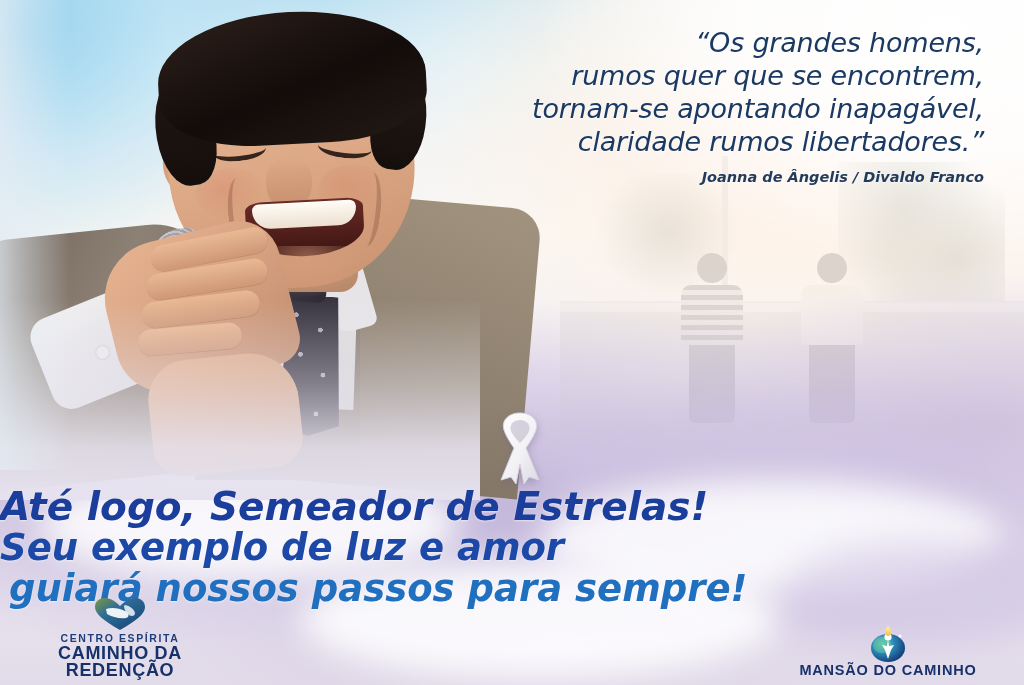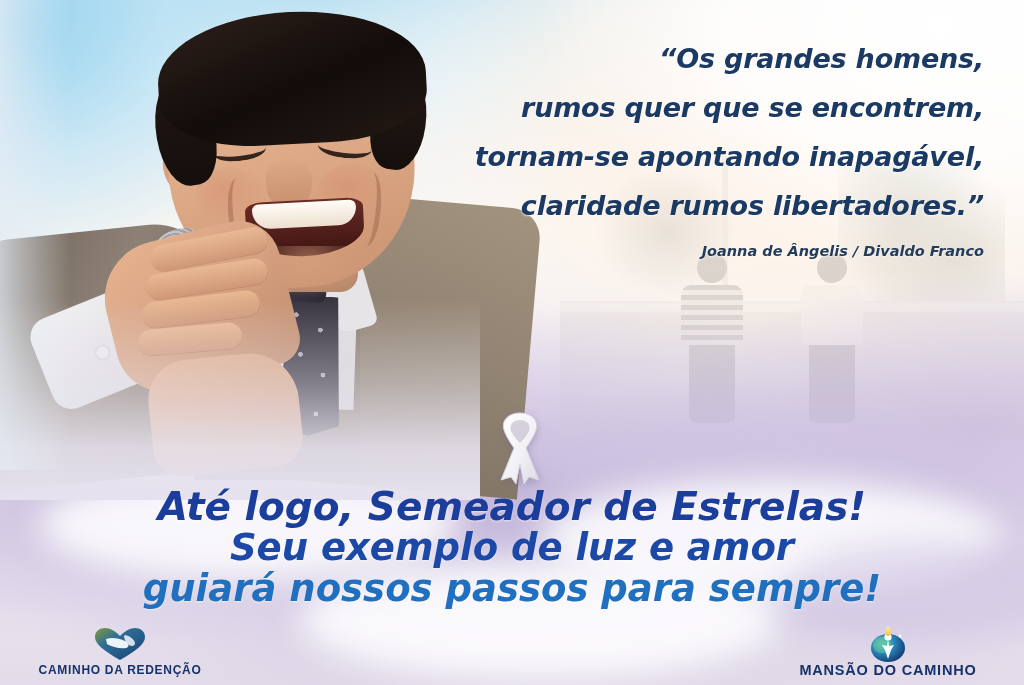--- a/index.html
+++ b/index.html
@@ -333,69 +333,68 @@
     background:linear-gradient(to right, rgba(228,236,244,.75), rgba(228,236,244,0));
   }
 
   
   #quote-block{
     position:absolute;right:40px;top:26px;width:540px;
     text-align:right;
   }
   .quote-line{
     font-family:"DejaVu Sans","Liberation Sans",sans-serif;
-    font-style:italic;font-weight:bold;
+    font-style:italic;font-weight:normal;
     font-size:27px;line-height:33px;
     color:#1b3a63;
     letter-spacing:-.2px;
     white-space:nowrap;
     text-shadow:0 1px 2px rgba(255,255,255,.75);
-    margin-top:16px;
   }
   #quote-attrib{
-    margin-top:21px;
+    margin-top:11px;
     font-family:"DejaVu Sans","Liberation Sans",sans-serif;
     font-style:italic;font-weight:bold;
     font-size:14.5px;color:#233c5c;
     text-shadow:0 1px 2px rgba(255,255,255,.7);
   }
 
   
   #ribbon-wrap{
     position:absolute;left:489px;top:408px;width:62px;height:76px;
     filter:drop-shadow(0 3px 4px rgba(110,100,130,.42));
   }
 
   
   #tribute{
-    position:absolute;left:0;top:486px;width:1024px;text-align:center;
+    position:absolute;left:0;top:486px;width:1024px;
   }
   .trib{
     font-family:"DejaVu Sans","Liberation Sans",sans-serif;
     font-style:italic;font-weight:bold;
     white-space:nowrap;
     text-shadow:0 1px 2px rgba(255,255,255,.55);
   }
   #trib1{font-size:39px;line-height:42px;color:#1b3d9c;}
   #trib2{font-size:37px;line-height:40px;color:#1c49a8;}
-  #trib3{font-size:37px;line-height:41px;color:#2170c0;}
+  #trib3{font-size:37px;line-height:41px;color:#2170c0;padding-left:9px;}
 
   
   .logo-block{position:absolute;bottom:6px;text-align:center;}
   #logo-left{left:8px;width:224px;}
   #logo-right{right:24px;width:224px;}
   .logo-mark{height:36px;display:flex;align-items:center;justify-content:center;}
   .logo-l1{
     font-family:"Liberation Sans",sans-serif;
     font-weight:bold;font-size:10.5px;letter-spacing:1.6px;
     color:#1d3f7a;line-height:13px;
   }
   .logo-l2{
     font-family:"Liberation Sans",sans-serif;
-    font-weight:bold;font-size:12px;letter-spacing:.7px;
+    font-weight:bold;font-size:18px;letter-spacing:.7px;
     color:#17316a;line-height:17px;
   }
   #logo-right .logo-l2{font-size:14.5px;letter-spacing:.8px;}
 </style>
 </head>
 <body>
 
 <div id="poster">
 
   <div class="bg-layer" id="sky-base"></div>
@@ -512,20 +511,21 @@
             <stop offset="0%" stop-color="#7f9a3f"></stop>
             <stop offset="35%" stop-color="#2f6e96"></stop>
             <stop offset="100%" stop-color="#153f73"></stop>
           </linearGradient>
         </defs>
         <path d="M28 33 C12 24 3 17 3 10 C3 4 8 1 13 1 C19 1 24 5 28 9 C32 5 37 1 43 1 C48 1 53 4 53 10 C53 17 44 24 28 33 Z" fill="url(#hg)"></path>
         <path d="M14 12 C20 10 27 11 33 14 C37 16 38 20 34 21 C28 22 20 20 15 17 Z" fill="#ffffff" opacity=".92"></path>
         <path d="M33 8 C38 9 42 12 43 16 C43 19 40 20 37 18 C34 16 32 12 32 9 Z" fill="#f2f6fa" opacity=".85"></path>
       </svg>
     </div>
+    <div class="logo-l1">CENTRO ESPÍRITA</div>
     <div class="logo-l2">CAMINHO DA REDENÇÃO</div>
   </div>
 
   <div class="logo-block" id="logo-right">
     <div class="logo-mark">
       <svg width="46" height="38" viewBox="0 0 46 38" aria-hidden="true">
         <defs>
           <radialGradient id="gg" cx="35%" cy="35%" r="75%">
             <stop offset="0%" stop-color="#6fd0b8"></stop>
             <stop offset="45%" stop-color="#2b86b8"></stop>

